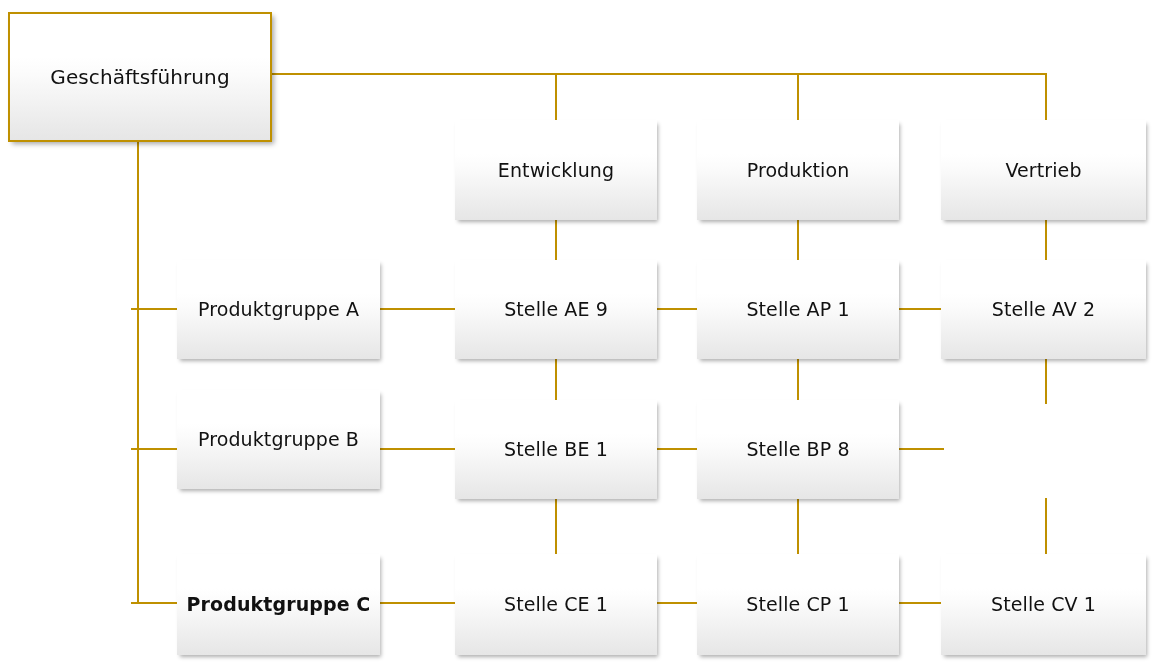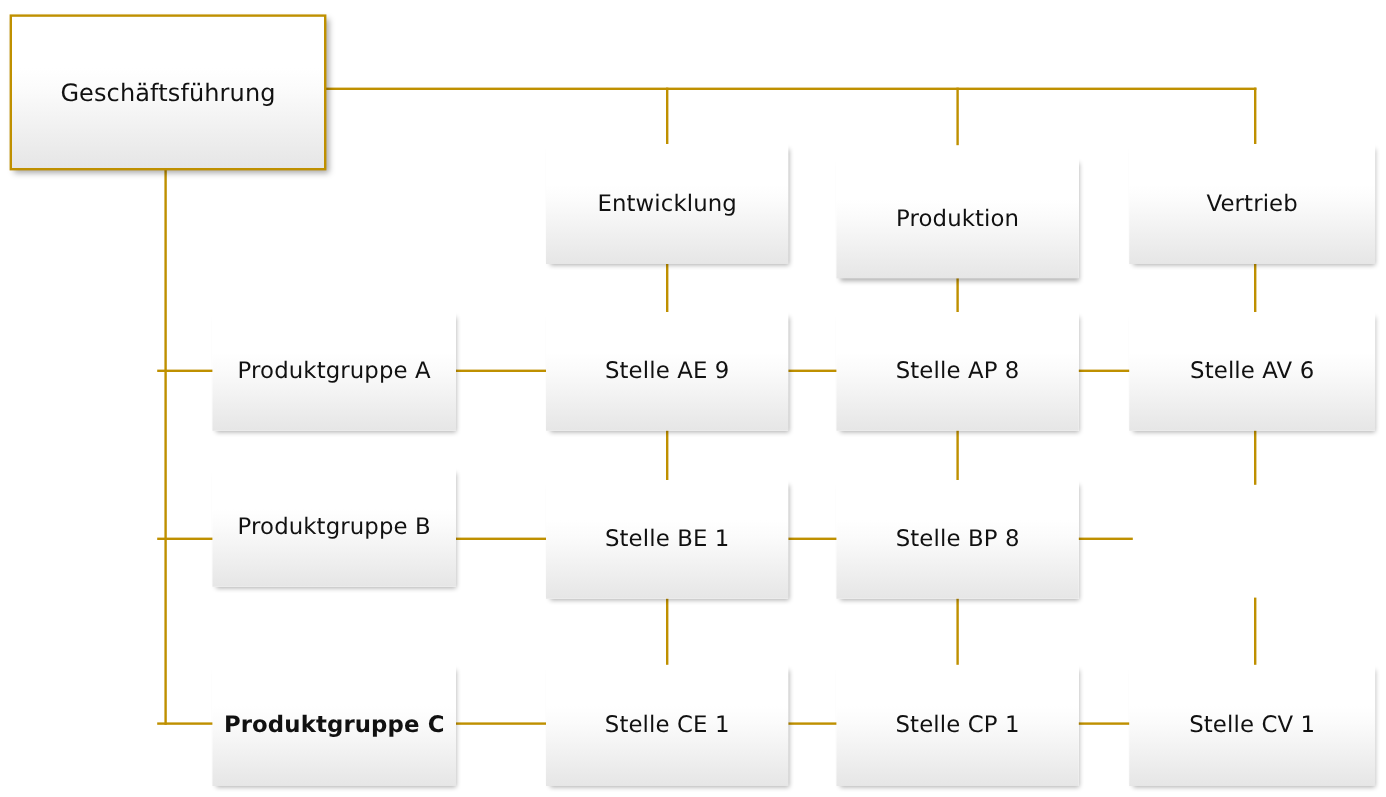--- a/index.html
+++ b/index.html
@@ -104,45 +104,45 @@
   <div class="line line-h" style="left:653px; top:602px; width:48px;"></div>
   <div class="line line-h" style="left:896px; top:602px; width:48px;"></div>
 
   <div class="node root" style="left:8px; top:12px; width:264px; height:130px;">
     <span class="label">Geschäftsführung</span>
   </div>
 
   <div class="node" style="left:455px; top:120px; width:202px; height:100px;">
     <span class="label">Entwicklung</span>
   </div>
-  <div class="node" style="left:697px; top:132px; width:202px; height:100px;">
+  <div class="node" style="left:697px; top:120px; width:202px; height:100px;">
     <span class="label">Produktion</span>
   </div>
   <div class="node" style="left:177px; top:260px; width:203px; height:99px;">
     <span class="label">Produktgruppe A</span>
   </div>
 
   <div class="node" style="left:941px; top:120px; width:205px; height:100px;">
     <span class="label">Vertrieb</span>
   </div>
   <div class="node" style="left:177px; top:390px; width:203px; height:99px;">
     <span class="label">Produktgruppe B</span>
   </div>
   <div class="node" style="left:177px; top:554px; width:203px; height:101px;font-weight:bold;">
     <span class="label">Produktgruppe C</span>
   </div>
 
   <div class="node" style="left:455px; top:260px; width:202px; height:99px;">
     <span class="label">Stelle AE 9</span>
   </div>
   <div class="node" style="left:697px; top:260px; width:202px; height:99px;">
-    <span class="label">Stelle AP 8</span>
+    <span class="label">Stelle AP 1</span>
   </div>
   <div class="node" style="left:941px; top:260px; width:205px; height:99px;">
-    <span class="label">Stelle AV 6</span>
+    <span class="label">Stelle AV 2</span>
   </div>
 
   <div class="node" style="left:455px; top:400px; width:202px; height:99px;">
     <span class="label">Stelle BE 1</span>
   </div>
   <div class="node" style="left:697px; top:400px; width:202px; height:99px;">
     <span class="label">Stelle BP 8</span>
   </div>
 
   <div class="node" style="left:455px; top:554px; width:202px; height:101px;">

